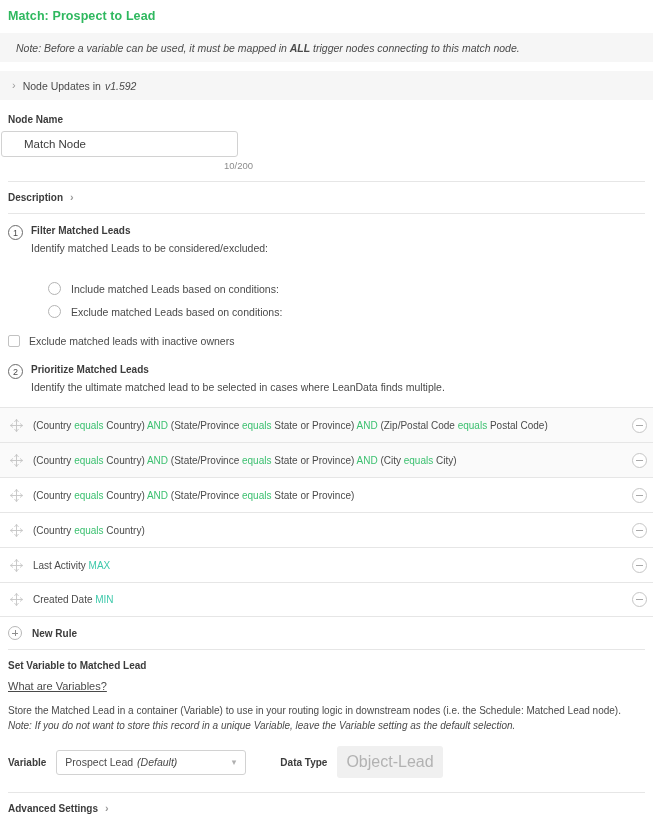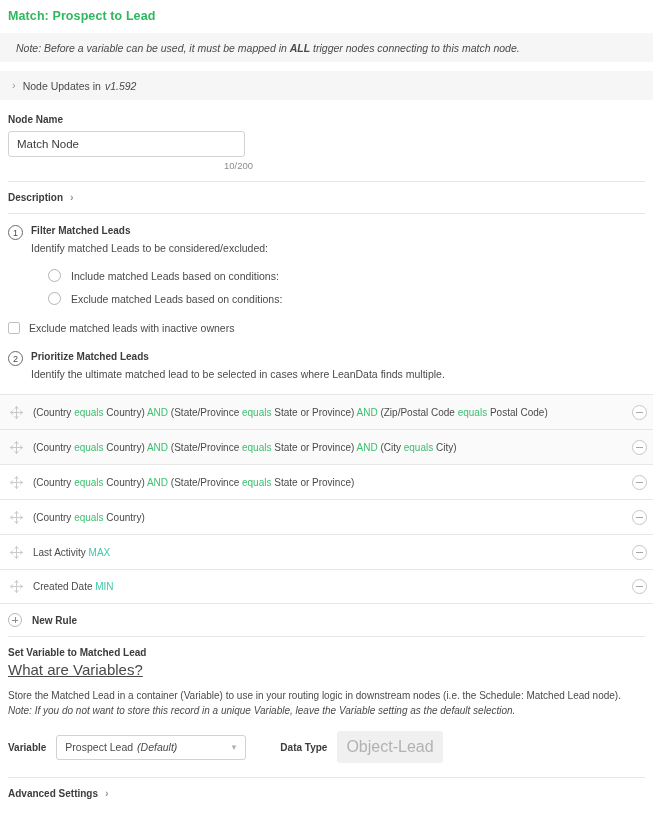--- a/index.html
+++ b/index.html
@@ -58,28 +58,28 @@
 
   
   .lbl {
     font-size: 10px;
     font-weight: bold;
     color: #3c3c3c;
     padding: 0 8px;
   }
   .sec-gap-top { margin-top: 14px; }
   .nn-input {
-    margin: 6px 8px 0 8px;
+    margin: 6px 8px 0 1px;
     width: 237px;
     height: 26px;
     border: 1px solid #d2d2d2;
     border-radius: 3px;
     font-size: 11.5px;
     color: #3c3c3c;
-    padding: 0 8px;
+    padding: 0 22px;
     font-family: "Liberation Sans", sans-serif;
     background: #fff;
     outline: none;
   }
   .counter {
     width: 245px;
     margin-left: 8px;
     text-align: right;
     font-size: 9.5px;
     color: #8c8c8c;
@@ -133,21 +133,21 @@
     line-height: 14px;
   }
   .sect-sub {
     font-size: 10.5px;
     color: #4a4a4a;
     line-height: 16px;
     margin-top: 2px;
   }
 
   
-  .radios { margin-top: 8px; text-align: center; }
+  .radios { margin-top: 21px; text-align: center; }
   .radio-row {
     display: flex;
     align-items: center;
     gap: 10px;
     height: 23px;
     padding-left: 17px;
     cursor: pointer;
   }
   .radio {
     width: 13px; height: 13px;
@@ -250,25 +250,25 @@
     background: #8e8e8e;
   }
   .plus-btn::before { left: 3px; top: 5.5px; width: 6px; height: 1px; }
   .plus-btn::after  { left: 5.5px; top: 3px; width: 1px; height: 6px; }
   .newrule-lbl { font-size: 10px; font-weight: bold; color: #3c3c3c; }
 
   
   .var-sect { padding: 10px 8px 0 8px; }
   .var-title { font-size: 10px; font-weight: bold; color: #3c3c3c; }
   .var-link {
-    font-size: 15px;
+    font-size: 11px;
     color: #4a4a4a;
     text-decoration: underline;
     display: inline-block;
-    margin-top: 3px;
+    margin-top: 9px;
     cursor: pointer;
   }
   .var-desc {
     font-size: 10px;
     color: #4a4a4a;
     line-height: 15px;
     margin-top: 9px;
   }
   .var-desc .ital { font-style: italic; }
 

